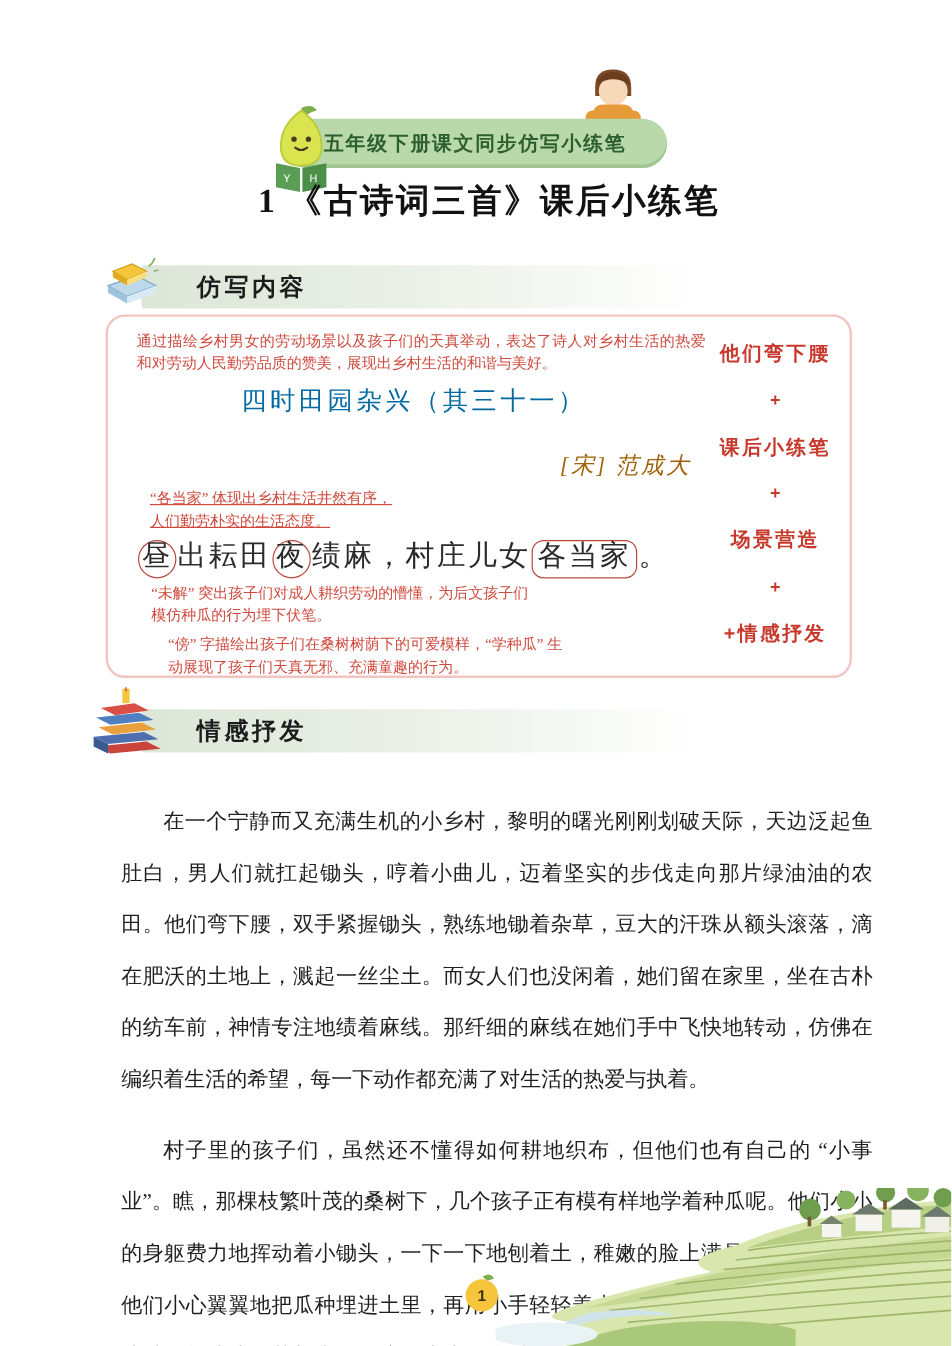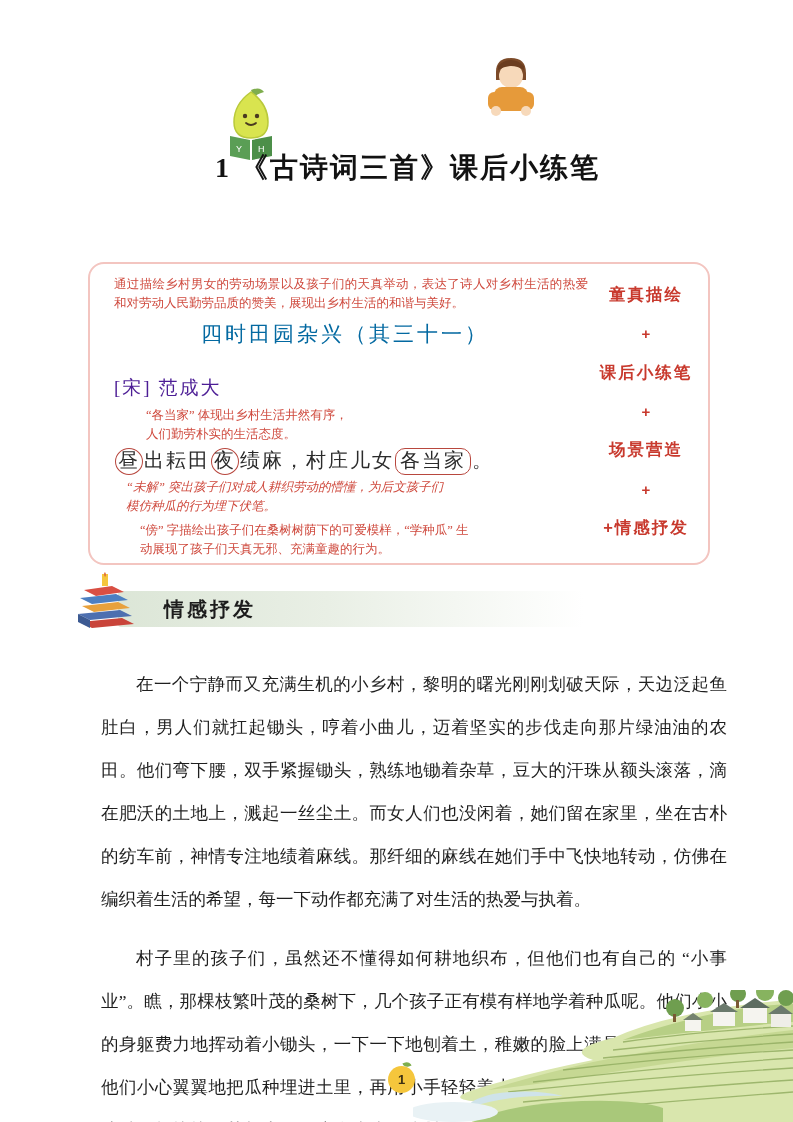--- a/index.html
+++ b/index.html
@@ -48,28 +48,28 @@
     display:flex; background:#fff;
   }
   .box-left { width:498px; box-sizing:border-box; padding:11px 0 0 24px; }
   .box-right {
     flex:1; display:flex; flex-direction:column; align-items:center;
     justify-content:space-between; padding:20px 4px 24px 0; box-sizing:border-box;
   }
   .red { color:#cf4a3e; }
   .intro { font-size:12.5px; line-height:19px; width:474px; text-align:justify; }
   .poem-title { margin-top:7px; width:462px; text-align:center; font-size:21px; color:#0369a1; letter-spacing:3px; }
-  .poem-author { margin-top:27px; width:462px; text-align:left; font-size:19px; color:#4c1d95; letter-spacing:2px; }
+  .poem-author { margin-top:27px; width:462px; text-align:right; font-size:19px; color:#a16207; letter-spacing:2px;font-style:italic; }
   .anno-row { display:flex; margin-top:5px; font-size:12.5px; line-height:19px; }
   .anno-row .a-left  { width:242px; margin-left:4px; }
-  .anno-row .a-right { width:212px; margin-left:32px; }
+  .anno-row .a-right { width:212px; margin-left:11px;text-decoration:underline; }
   .anno { font-size:12.5px; line-height:19px; }
-  .anno-2 { width:318px; margin:3px 10px 0 12px;font-style:italic; }
+  .anno-2 { width:318px; margin:3px 10px 0 12px; }
   .anno-3 { width:336px; margin:5px 0 0 26px; }
-  .poem-line { margin-top:3px; font-size:20px; color:#2b2b2b; letter-spacing:2px; white-space:nowrap; }
+  .poem-line { margin-top:3px; font-size:24px; color:#2b2b2b; letter-spacing:2px; white-space:nowrap; }
   .poem-line .seg { display:inline-block; }
   .mk-circle {
     display:inline-block; border:1.6px solid #b8473e; border-radius:50%;
     padding:0 2px 2px 2px; margin:0 1px; line-height:1.15;
   }
   .mk-box {
     display:inline-block; border:1.6px solid #b8473e; border-radius:10px;
     padding:0 4px 2px 4px; margin:0 1px; line-height:1.15;
   }
   .kw {
@@ -109,35 +109,52 @@
     <path d="M22 16 Q22 2 37 2 Q52 2 52 17 L52 24 L22 24 Z" fill="#7c4a28"></path>
     <circle cx="37" cy="20" r="12" fill="#f7d9ba"></circle>
     <path d="M24 14 Q37 6 50 14 L50 10 Q44 4 37 4 Q30 4 24 10 Z" fill="#6b3d1f"></path>
     <rect x="20" y="31" width="34" height="24" rx="8" fill="#e69a3a"></rect>
     <rect x="14" y="36" width="12" height="18" rx="6" fill="#e69a3a"></rect>
     <rect x="48" y="36" width="12" height="18" rx="6" fill="#e69a3a"></rect>
     <circle cx="22" cy="55" r="5" fill="#f7d9ba"></circle>
     <circle cx="52" cy="55" r="5" fill="#f7d9ba"></circle>
   </svg>
 
+  <div class="pill">
+    <span class="pill-label">五年级下册课文同步仿写小练笔</span>
+  </div>
 
   <svg class="mascot" width="58" height="78" viewBox="0 0 58 78">
     <path d="M29 6 Q38 2 42 8 Q34 10 32 14 Z" fill="#7fae4e"></path>
     <path d="M29 8 Q46 20 46 38 Q46 54 29 54 Q12 54 12 38 Q12 20 29 8 Z" fill="#d9e44f" stroke="#b9c93b" stroke-width="1.5"></path>
     <circle cx="23" cy="32" r="2.2" fill="#4a3a20"></circle>
     <circle cx="35" cy="32" r="2.2" fill="#4a3a20"></circle>
     <path d="M24 39 Q29 43 34 39" stroke="#4a3a20" stroke-width="1.8" fill="none" stroke-linecap="round"></path>
     <path d="M8 52 L28 56 L28 76 L8 72 Z" fill="#5a9e55"></path>
     <path d="M50 52 L30 56 L30 76 L50 72 Z" fill="#4c8f49"></path>
     <text x="14" y="68" font-size="9" fill="#ffffff" font-family="sans-serif">Y</text>
     <text x="36" y="68" font-size="9" fill="#ffffff" font-family="sans-serif">H</text>
   </svg>
 
   <div class="main-title">1 《古诗词三首》课后小练笔</div>
 
+  <div class="sec-head" style="top:220px;">
+    <svg class="sec-icon" width="52" height="48" viewBox="0 0 52 48">
+      <path d="M6 26 L30 18 L46 26 L22 35 Z" fill="#bcd8ea" stroke="#7da8c4" stroke-width="1"></path>
+      <path d="M6 26 L22 35 L22 41 L6 32 Z" fill="#9ec3dc"></path>
+      <path d="M46 26 L22 35 L22 41 L46 32 Z" fill="#d7e9f4"></path>
+      <path d="M10 14 L26 8 L38 14 L22 21 Z" fill="#f5c63c" stroke="#cf9f1c" stroke-width="1"></path>
+      <path d="M10 14 L22 21 L22 26 L10 19 Z" fill="#e0ab22"></path>
+      <path d="M38 14 L22 21 L22 26 L38 19 Z" fill="#fadd7d"></path>
+      <path d="M40 10 l3 -3 M44 14 l4 -1 M43 7 l2 -4" stroke="#8fb36b" stroke-width="1.5" fill="none"></path>
+    </svg>
+    <div class="sec-bar">
+      <span class="sec-title">仿写内容</span>
+    </div>
+  </div>
 
   <div class="content-box">
     <div class="box-left">
       <div class="intro red">通过描绘乡村男女的劳动场景以及孩子们的天真举动，表达了诗人对乡村生活的热爱和对劳动人民勤劳品质的赞美，展现出乡村生活的和谐与美好。</div>
 
       <div class="poem-title">四时田园杂兴（其三十一）</div>
       <div class="poem-author">[宋] 范成大</div>
 
       <div class="anno-row red">
         <div class="a-right">“各当家” 体现出乡村生活井然有序，人们勤劳朴实的生活态度。</div>
@@ -147,21 +164,21 @@
         <span class="seg mk-circle">昼</span><span class="seg">出耘田</span><span class="seg mk-circle">夜</span><span class="seg">绩麻，村庄儿女</span><span class="seg mk-box">各当家</span><span class="seg">。</span>
       </div>
 
       <div class="anno anno-2 red">“未解” 突出孩子们对成人耕织劳动的懵懂，为后文孩子们模仿种瓜的行为埋下伏笔。</div>
 
 
       <div class="anno anno-3 red">“傍” 字描绘出孩子们在桑树树荫下的可爱模样，“学种瓜” 生动展现了孩子们天真无邪、充满童趣的行为。</div>
     </div>
 
     <div class="box-right">
-      <span class="kw">童真描绘</span>
+      <span class="kw">他们弯下腰</span>
       <span class="kw kw-plus">+</span>
       <span class="kw">课后小练笔</span>
       <span class="kw kw-plus">+</span>
       <span class="kw">场景营造</span>
       <span class="kw kw-plus">+</span>
       <span class="kw">+情感抒发</span>
     </div>
   </div>
 
   <div class="sec-head" style="top:590px;">

